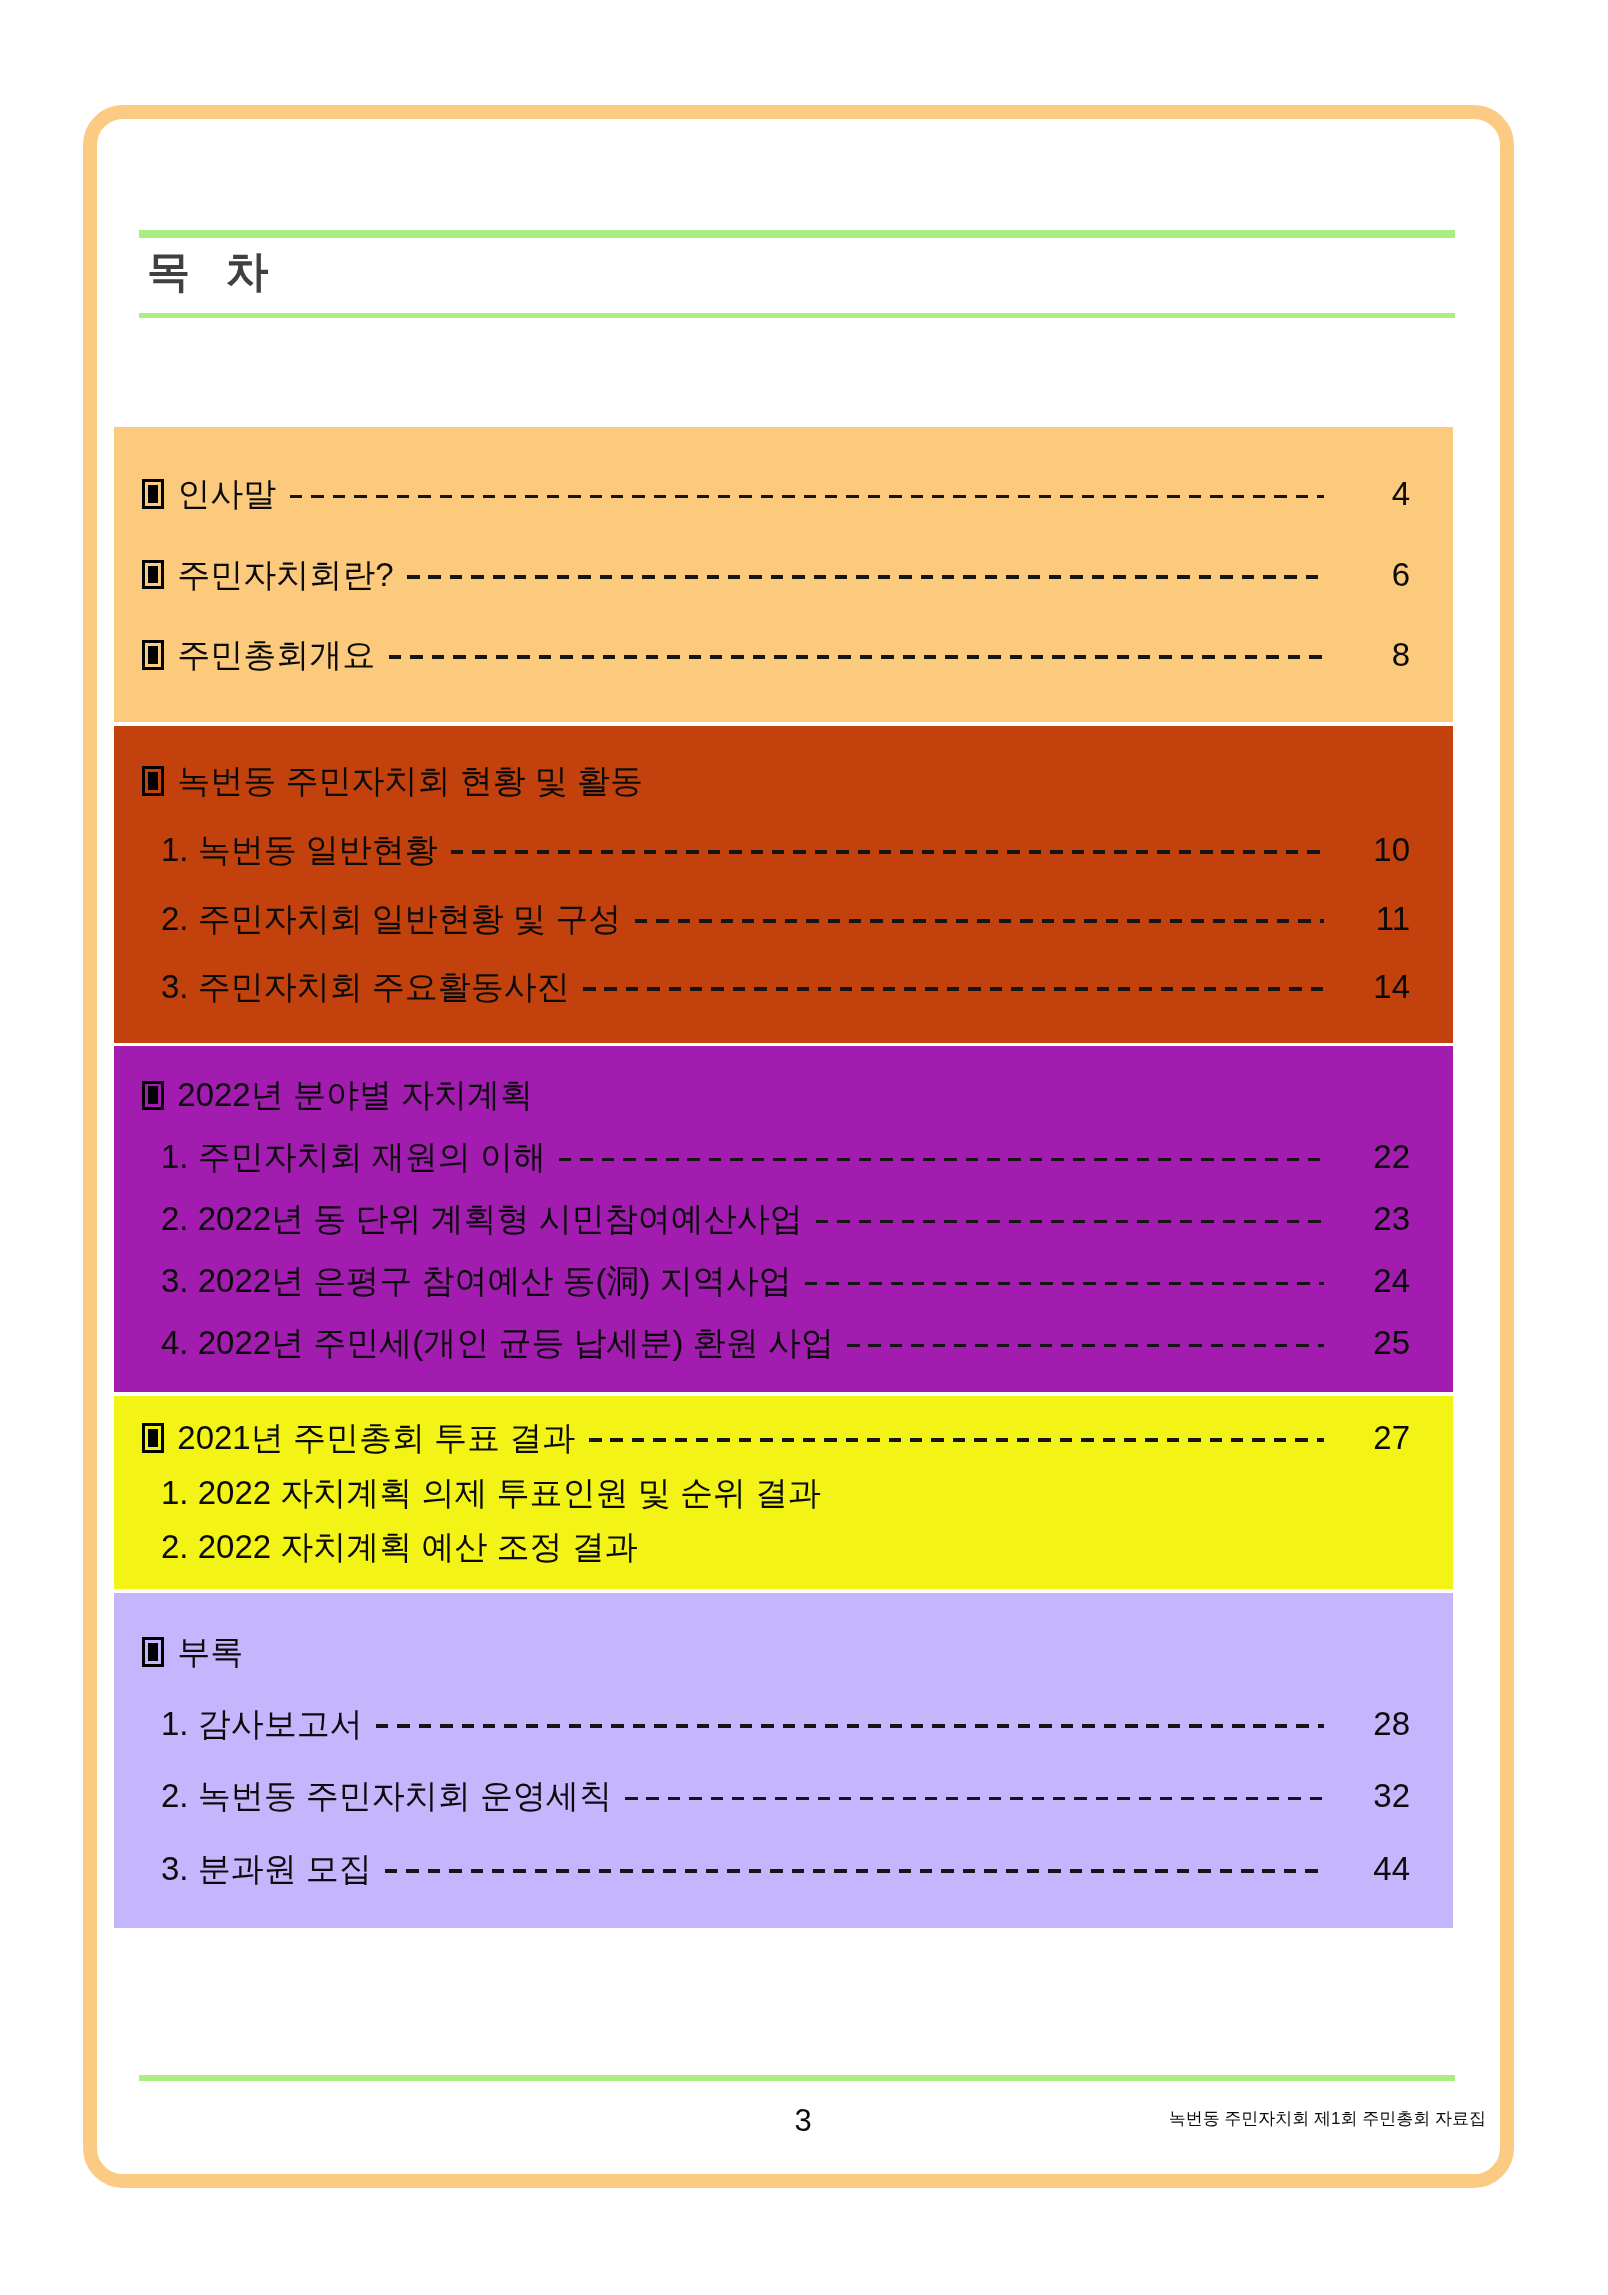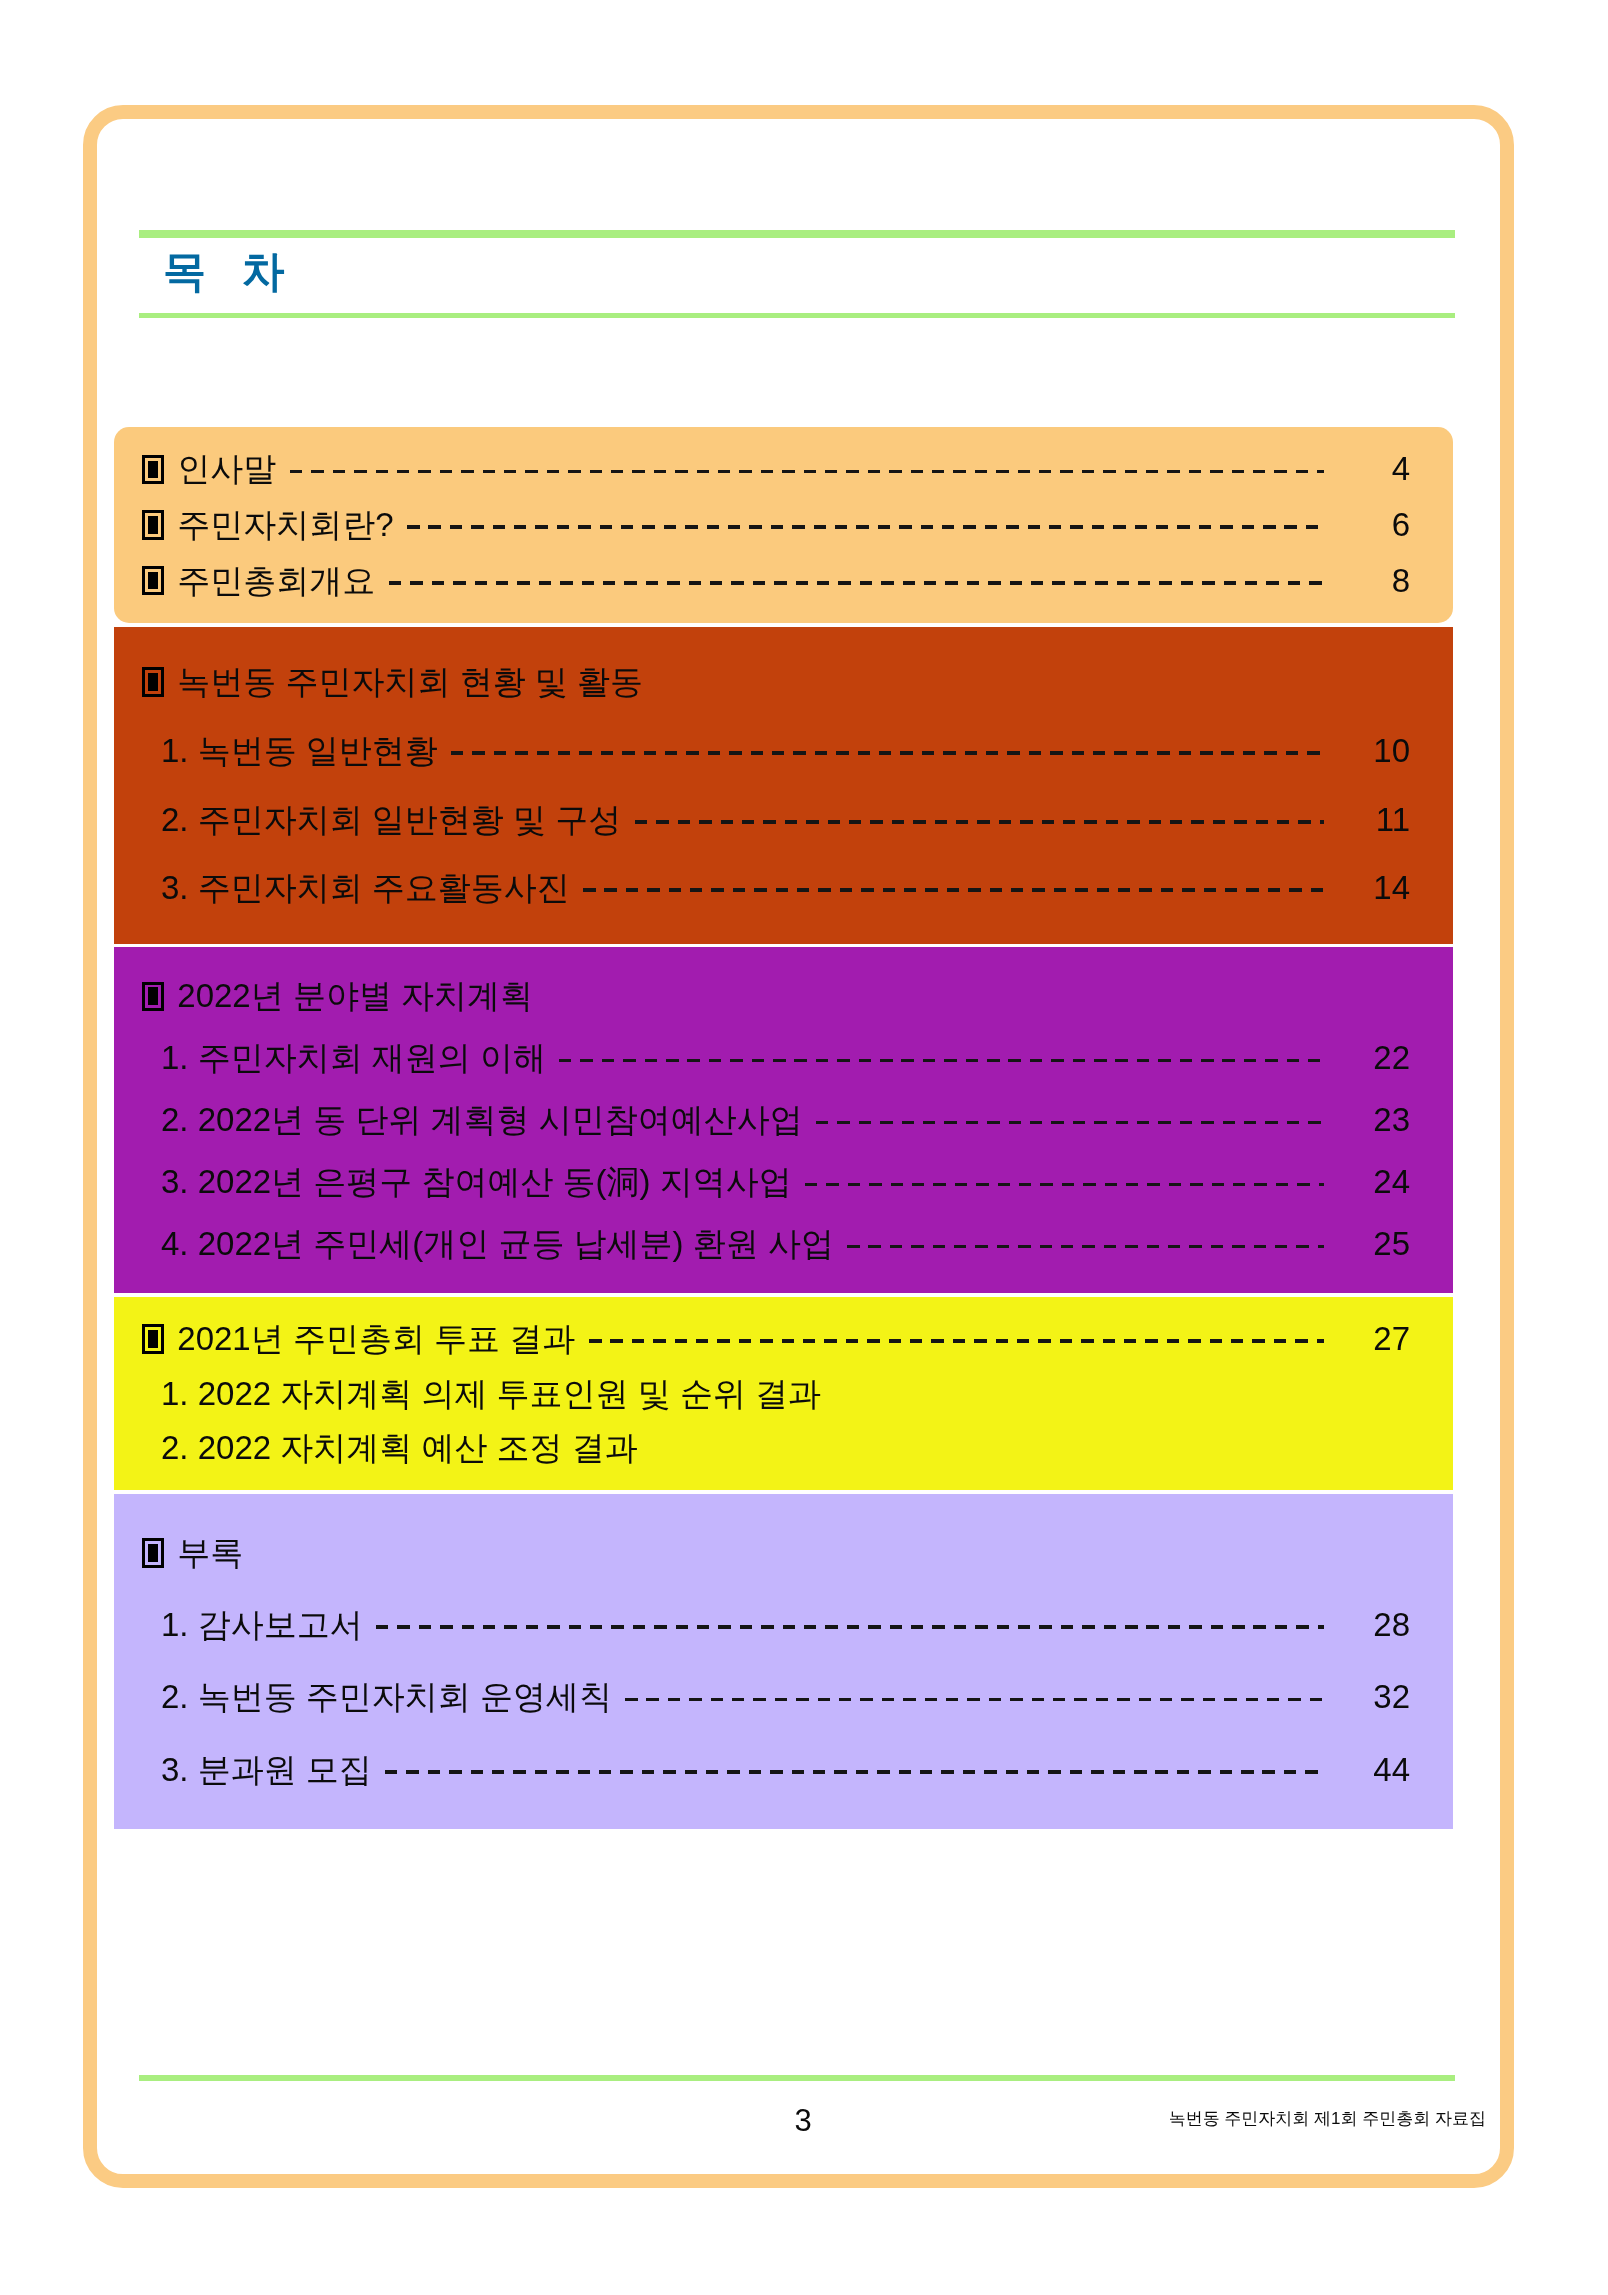--- a/index.html
+++ b/index.html
@@ -54,25 +54,25 @@
   .footer-title{
     position:absolute;right:123px;top:2107px;font-size:17px;white-space:nowrap;
   }
 </style>
 </head>
 <body>
 
 <div class="frame" style="border-color: rgb(251, 203, 131);"></div>
 
 <div class="rule rule-top" style="background: rgb(169, 238, 128);"></div>
-<div class="page-title" style="color: #0369a1; margin-left: 16px;">목 차</div>
+<div class="page-title" style="color: #404040;">목 차</div>
 <div class="rule rule-under" style="background: rgb(169, 238, 128);"></div>
 
 <div class="toc">
-    <div class="section" style="background: rgb(251, 202, 125); height: 196px; border-radius: 15px;">
+    <div class="section" style="background: rgb(251, 202, 125); height: 295px;">
       <div class="row lvl0">
     <span class="bullet"></span>
     <span class="label">인사말</span>
     <span class="leader"></span>
     <span class="pagenum">4</span>
   </div>
       <div class="row lvl0">
     <span class="bullet"></span>
     <span class="label">주민자치회란?</span>
     <span class="leader"></span>

